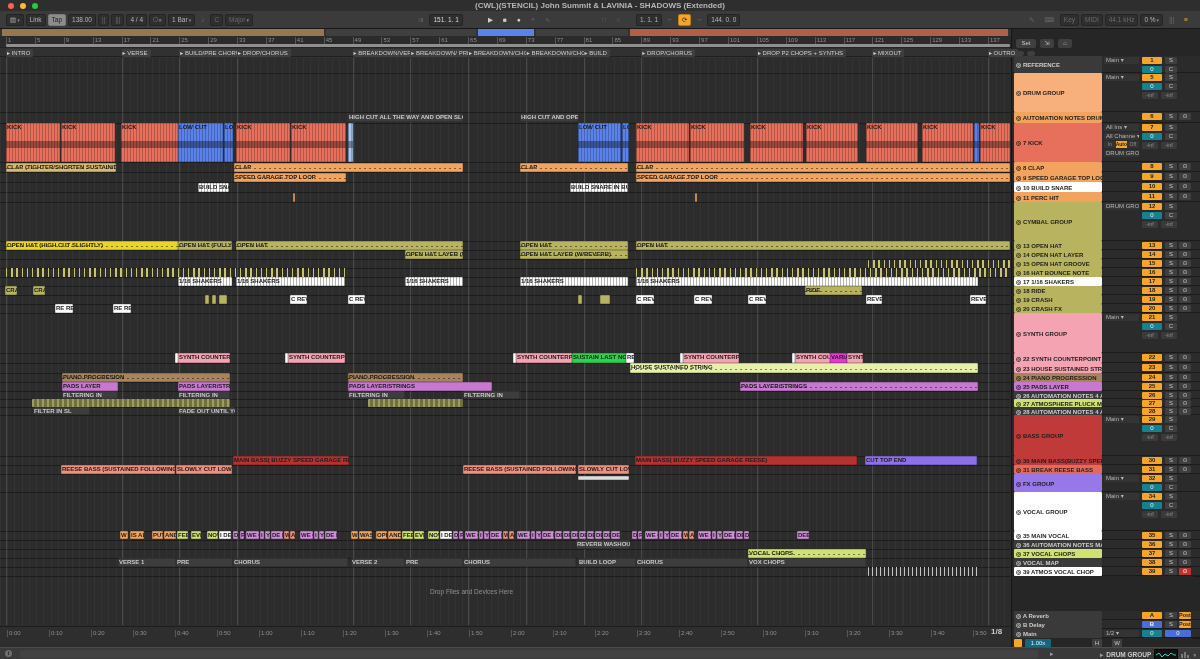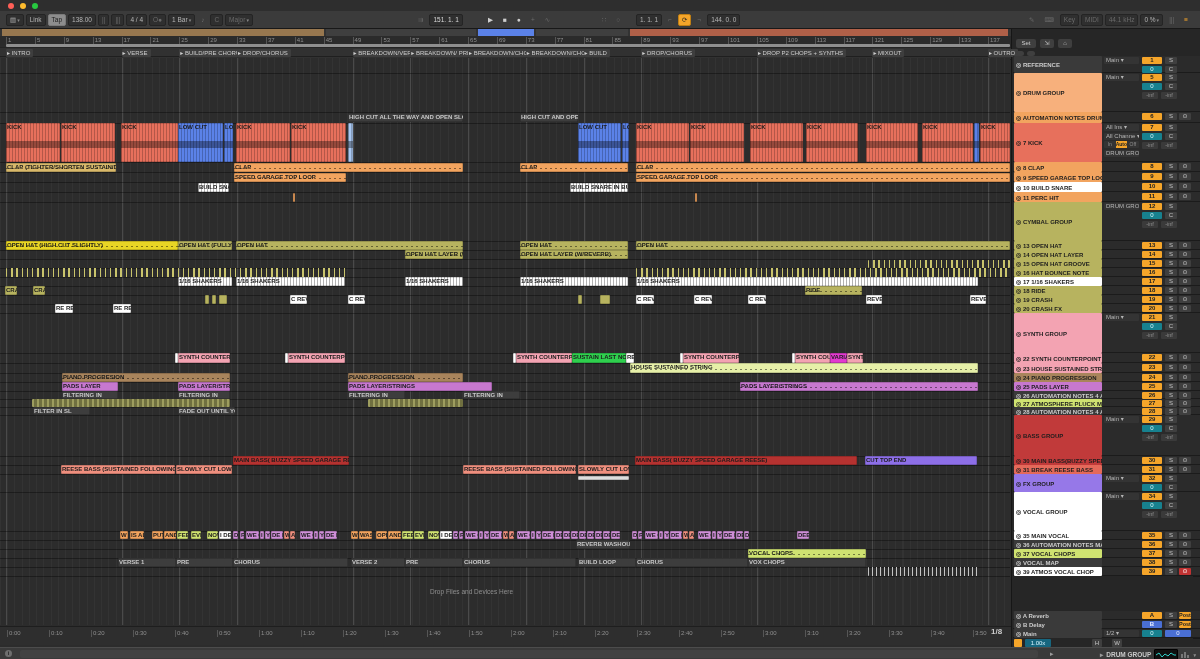--- a/index.html
+++ b/index.html
@@ -53,20 +53,21 @@
 </style>
 </head>
 <body>
 
 <div id="app">
 
   <div class="titlebar">
     <span class="tl" style="left:8px;background:#ff5f57"></span>
     <span class="tl" style="left:20px;background:#febc2e"></span>
     <span class="tl" style="left:32px;background:#28c840"></span>
+    <div class="title">(CWL)(STENCIL) John Summit &amp; LAVINIA - SHADOWS (Extended)</div>
   </div>
 
   <div class="transport">
     <div class="tgroup" style="left:6px">
       <span class="titem">▥<span class="caret">▾</span></span>
       <span class="titem">Link</span>
       <span class="titem act">Tap</span>
       <span class="titem">138.00</span>
       <span class="titem dim">||</span>
       <span class="titem dim">|||</span>

